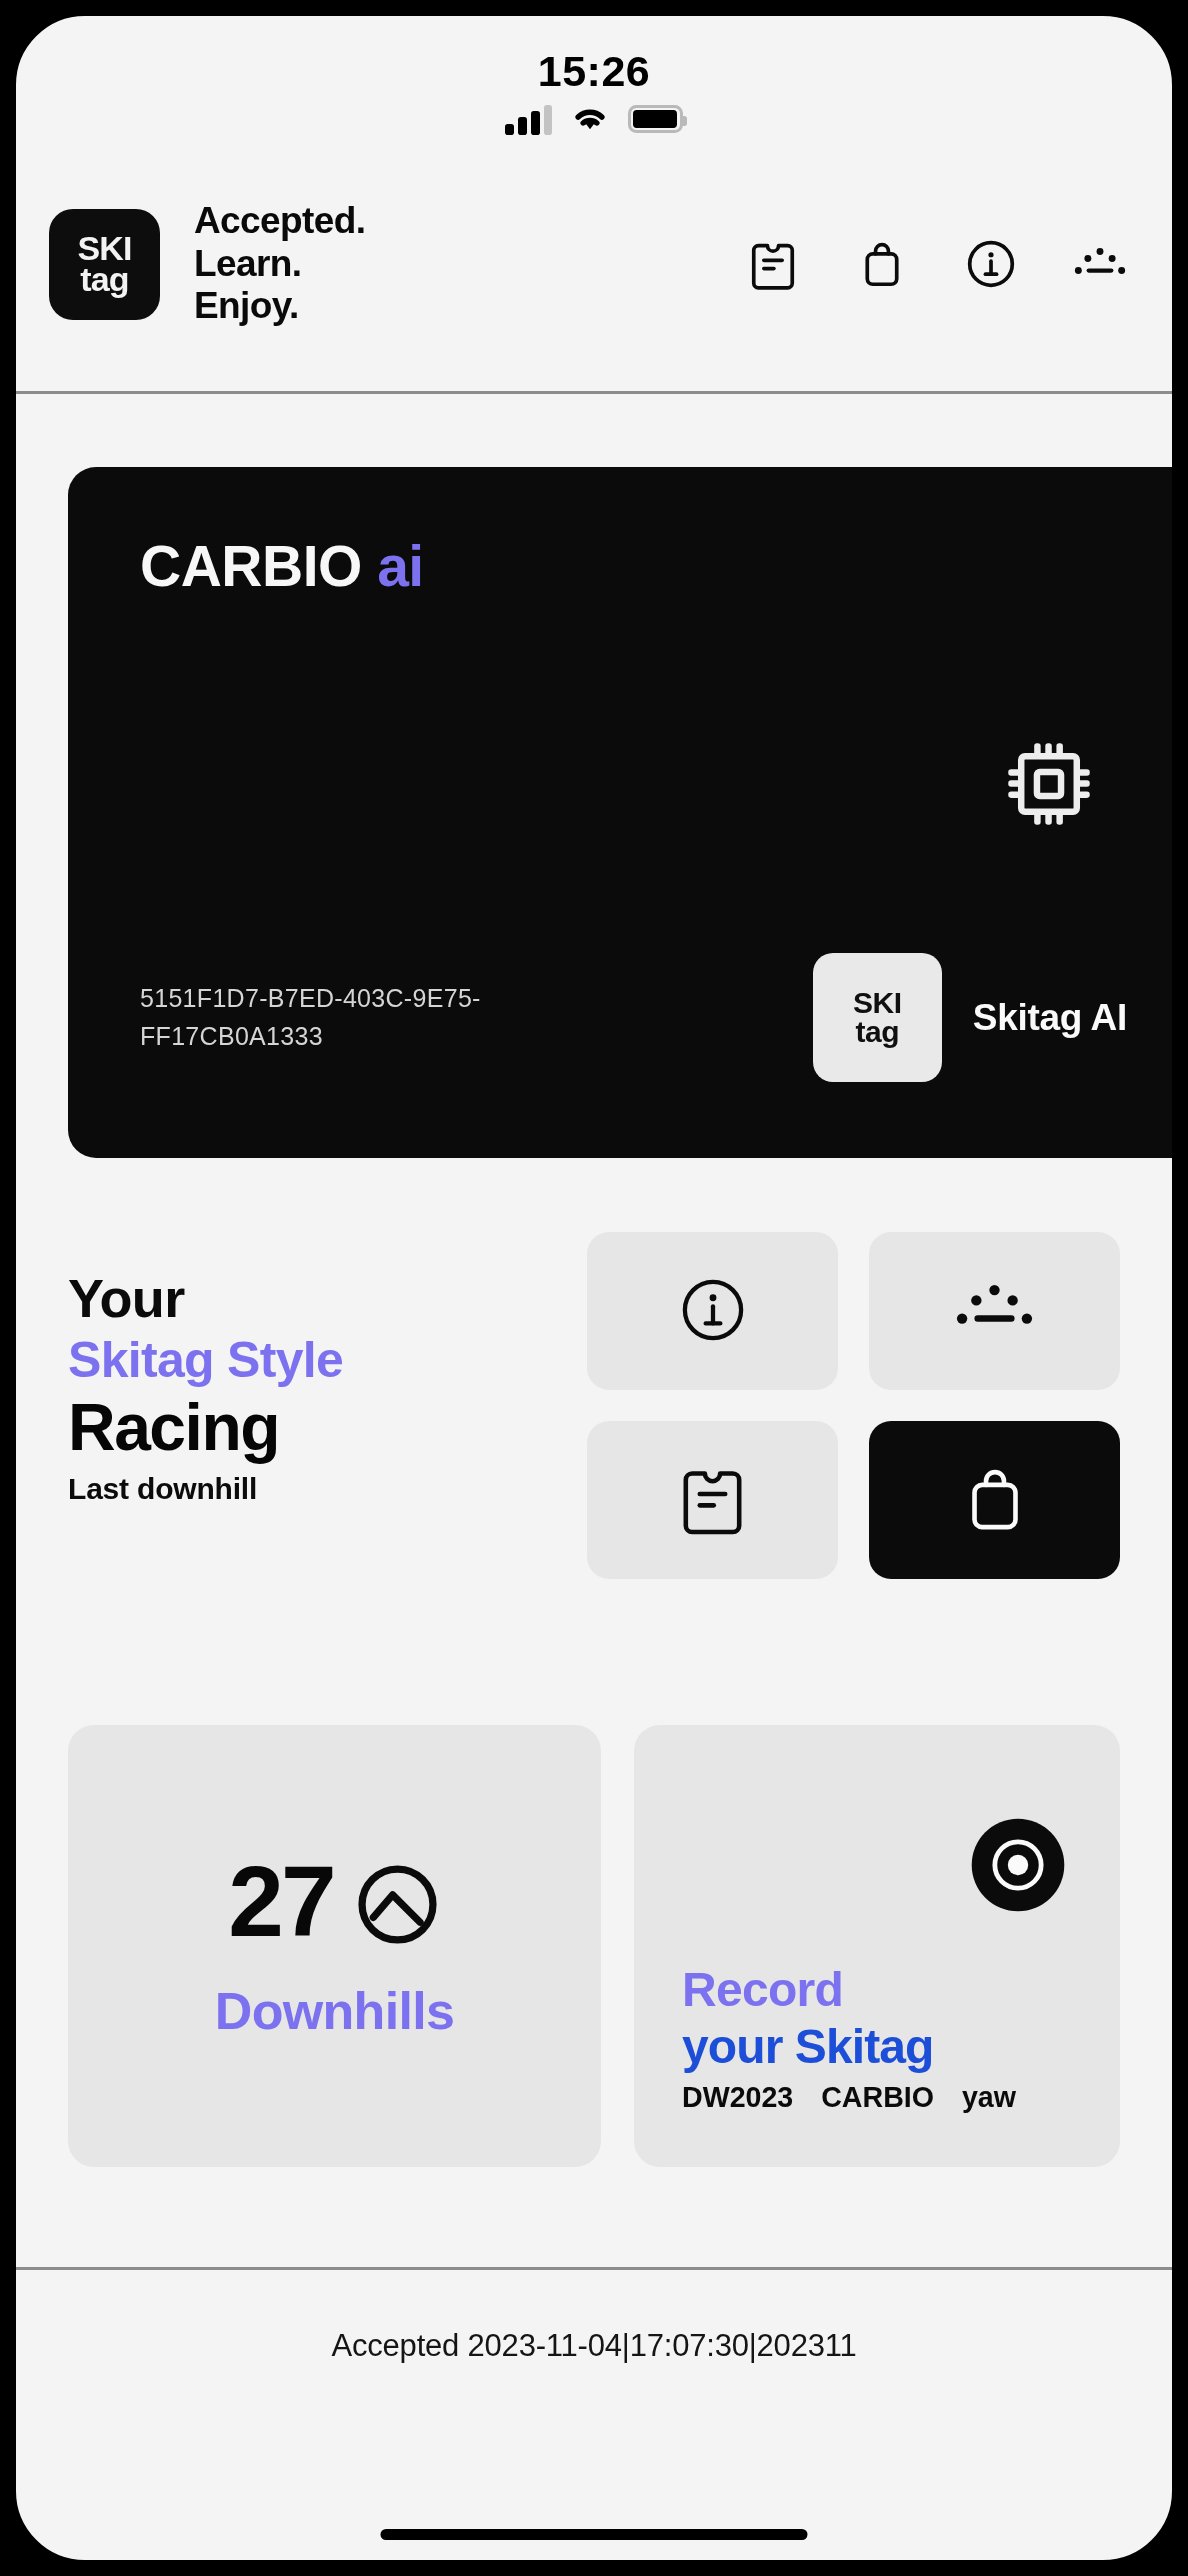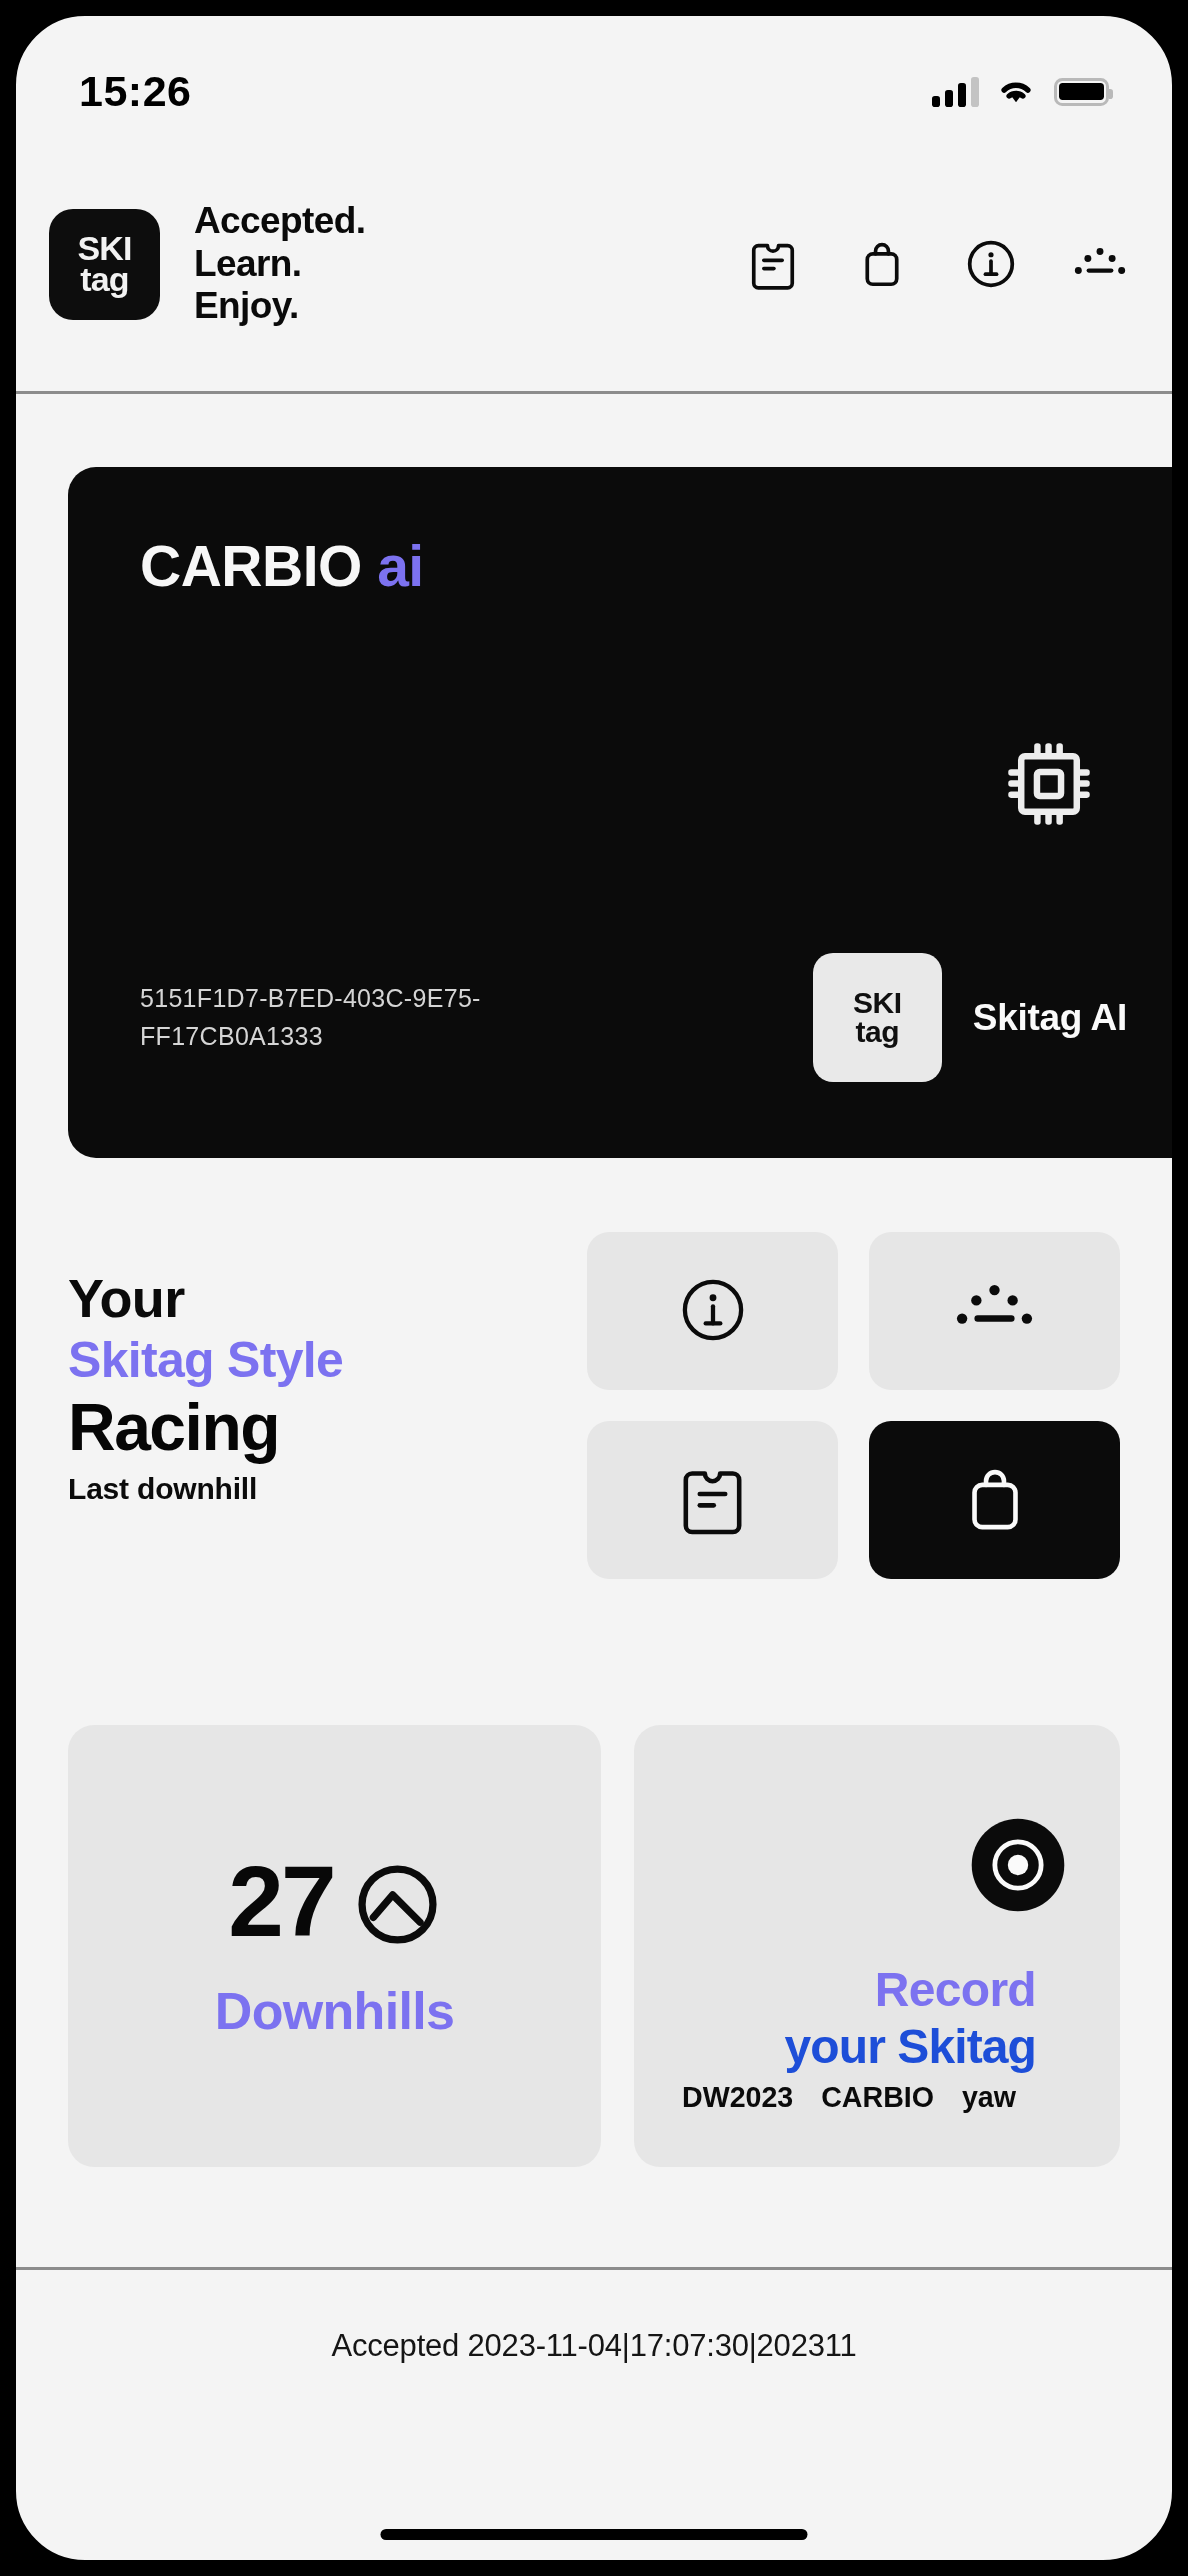--- a/index.html
+++ b/index.html
@@ -16,20 +16,21 @@
     border-radius: 85px;
     overflow: hidden;
     border: 16.6px solid #000;
   }
 
   
   .statusbar {
     position: absolute; top: 0; left: 0; right: 0; height: 120px;
     display: flex; align-items: center; justify-content: space-between;
     padding: 31px 63px 0 63px;
+    flex-direction: column;
   }
   .status-time {
     font-size: 43px; font-weight: 600; color: #000; letter-spacing: 0.5px;
   }
   .status-icons { display: flex; align-items: center; gap: 16.6px; }
   .bars { display: flex; align-items: flex-end; gap: 4.6px; height: 31px; }
   .bars i { display:block; width: 8.3px; background: #000; border-radius: 2.8px; }
   .bars i:nth-child(1){ height: 11px; }
   .bars i:nth-child(2){ height: 17.5px; }
   .bars i:nth-child(3){ height: 24px; }
@@ -119,21 +120,21 @@
     position: absolute; left: 52px; right: 52px; top: 1709px; height: 442px;
     display: flex; gap: 33px;
   }
   .card { background: #e6e6e6; border-radius: 26px; position: relative; }
   .card.downhills { width: 533px; display:flex; flex-direction:column;
     align-items:center; justify-content:center; }
   .dh-top { display:flex; align-items:flex-end; gap: 20px; }
   .dh-num { font-size: 100px; font-weight: 700; color:#080808; letter-spacing:-2.8px; line-height:1; }
   .dh-label { font-size: 52px; font-weight: 700; color:#7c72f0; letter-spacing:-0.7px; margin-top: 29.5px; }
 
-  .card.record { flex: 1; padding: 0 0 52px 0; text-align: right; }
+  .card.record { flex: 1; padding: 0 0 52px 0; }
   .rec-icon { position:absolute; right: 52px; top: 90px; }
   .rec-text { position:absolute; left: 48px; bottom: 53px; }
   .rec-1 { font-size: 48px; font-weight: 700; color:#7c72f0; letter-spacing:-0.7px; }
   .rec-2 { font-size: 48px; font-weight: 700; color:#1d4ed8; letter-spacing:-0.9px; margin-top: 1.8px; }
   .rec-3 { font-size: 28.6px; font-weight: 700; color:#0b0b0b; margin-top: 7.4px; letter-spacing:0px; }
   .rec-3 span { margin-right: 20px; }
 
   
   .footer {
     position: absolute; left: 0; right: 0; top: 2303px; text-align: center;

